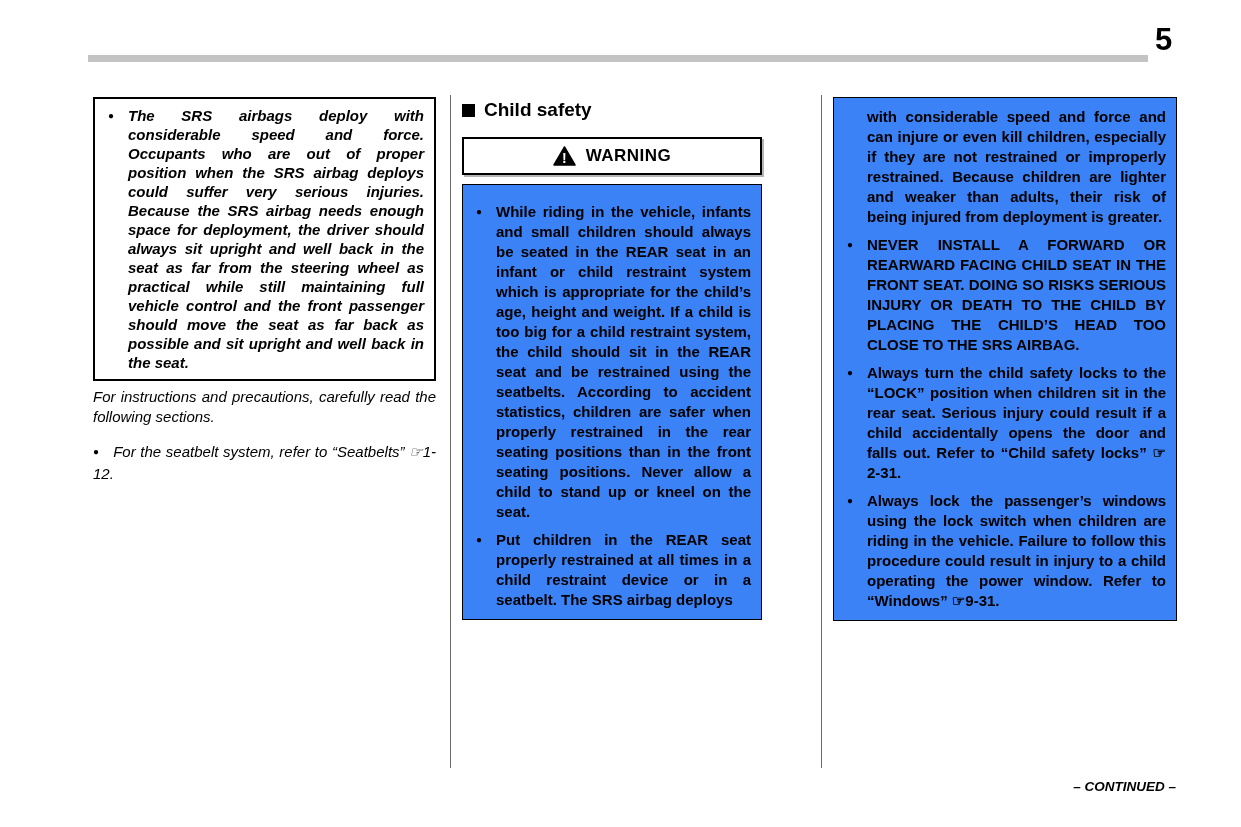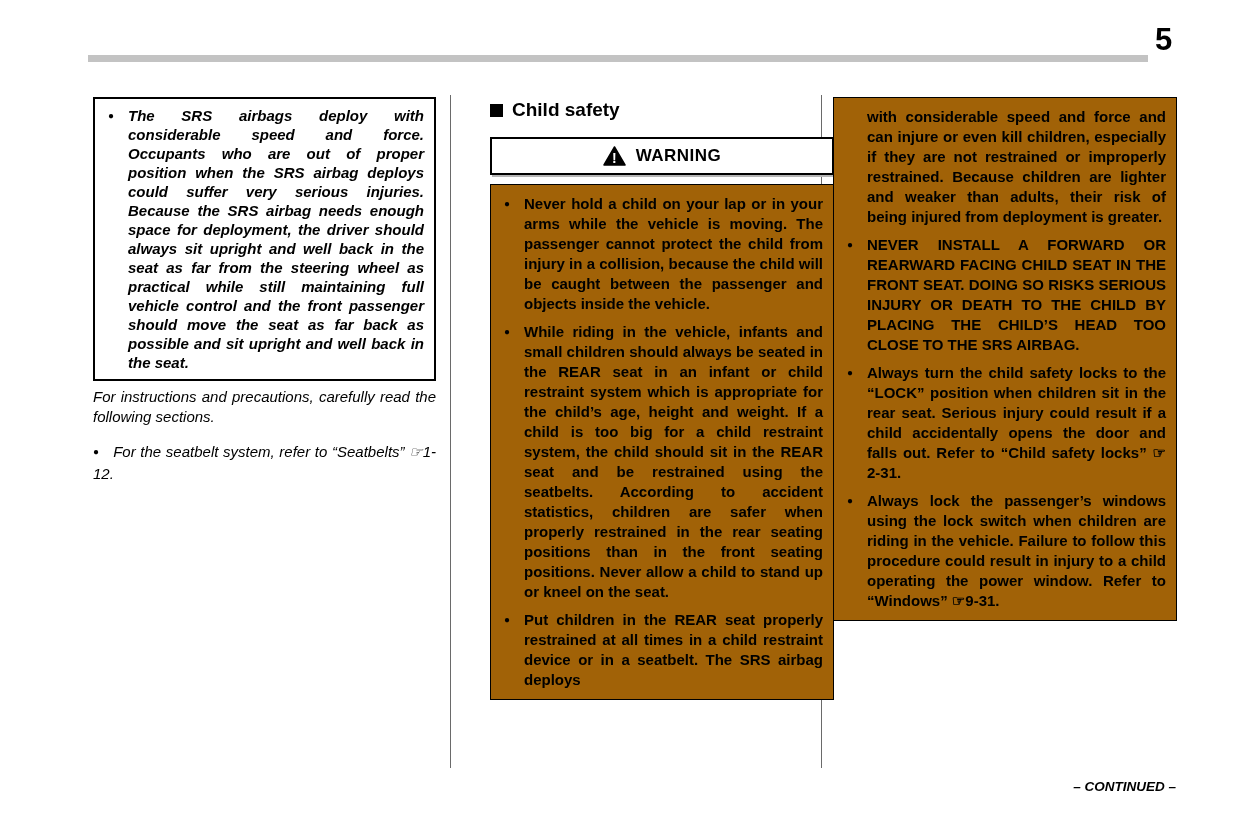--- a/index.html
+++ b/index.html
@@ -8,27 +8,27 @@
     font-family:"Liberation Sans",sans-serif;color:#000;overflow:hidden;
   }
   .abs{position:absolute;}
   .top-rule{left:88px;top:55px;width:1060px;height:7px;background:#c3c3c3;}
   .page-number{left:1155px;top:22px;font-size:31px;font-weight:bold;}
   .col-sep{top:95px;height:673px;width:1px;background:#6a6a6a;}
   .sep-1{left:450px;}
   .sep-2{left:821px;}
   .col{font-size:15px;line-height:20px;}
   .col-left{left:93px;top:97px;width:343px;font-style:italic;}
-  .col-mid{left:462px;top:97px;width:344px;margin-left:28px;}
+  .col-mid{left:462px;top:97px;width:300px;}
   .col-right{left:833px;top:97px;width:344px;}
   .outlined-box{border:2px solid #000;padding:7px 10px;}
   .box-text{font-weight:bold;line-height:19px;}
   .hang{position:relative;padding-left:23px;text-align:justify;}
   .hang::before{content:"\25CF";position:absolute;left:3px;top:0;font-size:10px;line-height:inherit;}
-  .gray-box{background:#a16207;border:1.5px solid #000;padding:9px 10px;font-weight:bold;}
+  .gray-box{background:#3b82f6;border:1.5px solid #000;padding:9px 10px;font-weight:bold;}
   .gray-box .mt{margin-top:8px;}
   .intro{margin-top:6px;text-align:justify;}
   .ref{margin-top:12px;text-align:justify;}
   .ref::before{content:"\25CF";font-size:10px;margin-right:9px;position:relative;top:-2px;}
   .section-heading{display:flex;align-items:center;gap:9px;font-size:19px;font-weight:bold;margin:1px 0 15px 0;line-height:24px;}
   .square-icon{width:13px;height:13px;background:#000;display:inline-block;flex:0 0 auto;}
   .warning-header{
     border:2px solid #000;background:#fff;display:flex;align-items:center;justify-content:center;
     gap:10px;height:34px;font-size:17px;font-weight:bold;letter-spacing:0.5px;
     box-shadow:2px 2px 0 #b5b5b5;margin-bottom:9px;
@@ -67,23 +67,20 @@
 
     <div class="warning-header">
       <svg width="23" height="20" viewBox="0 0 23 20">
         <path d="M11.5 1 L22 19 L1 19 Z" fill="#000" stroke="#000" stroke-width="1.5" stroke-linejoin="round"></path>
         <text x="11.5" y="17" text-anchor="middle" fill="#fff" font-size="14" font-weight="bold" font-family="Liberation Sans, sans-serif">!</text>
       </svg>
       <span>WARNING</span>
     </div>
 
     <div class="gray-box">
-      <div class="hang">
-        <span>Never hold a child on your lap or in your arms while the vehicle is moving. The passenger cannot protect the child from injury in a collision, because the child will be caught between the passenger and objects inside the vehicle.</span>
-      </div>
       <div class="hang mt">
         <span>While riding in the vehicle, infants and small children should always be seated in the REAR seat in an infant or child restraint system which is appropriate for the child’s age, height and weight. If a child is too big for a child restraint system, the child should sit in the REAR seat and be restrained using the seatbelts. According to accident statistics, children are safer when properly restrained in the rear seating positions than in the front seating positions. Never allow a child to stand up or kneel on the seat.</span>
       </div>
       <div class="hang mt">
         <span>Put children in the REAR seat properly restrained at all times in a child restraint device or in a seatbelt. The SRS airbag deploys</span>
       </div>
     </div>
   </div>
 
   <div class="abs col col-right">

